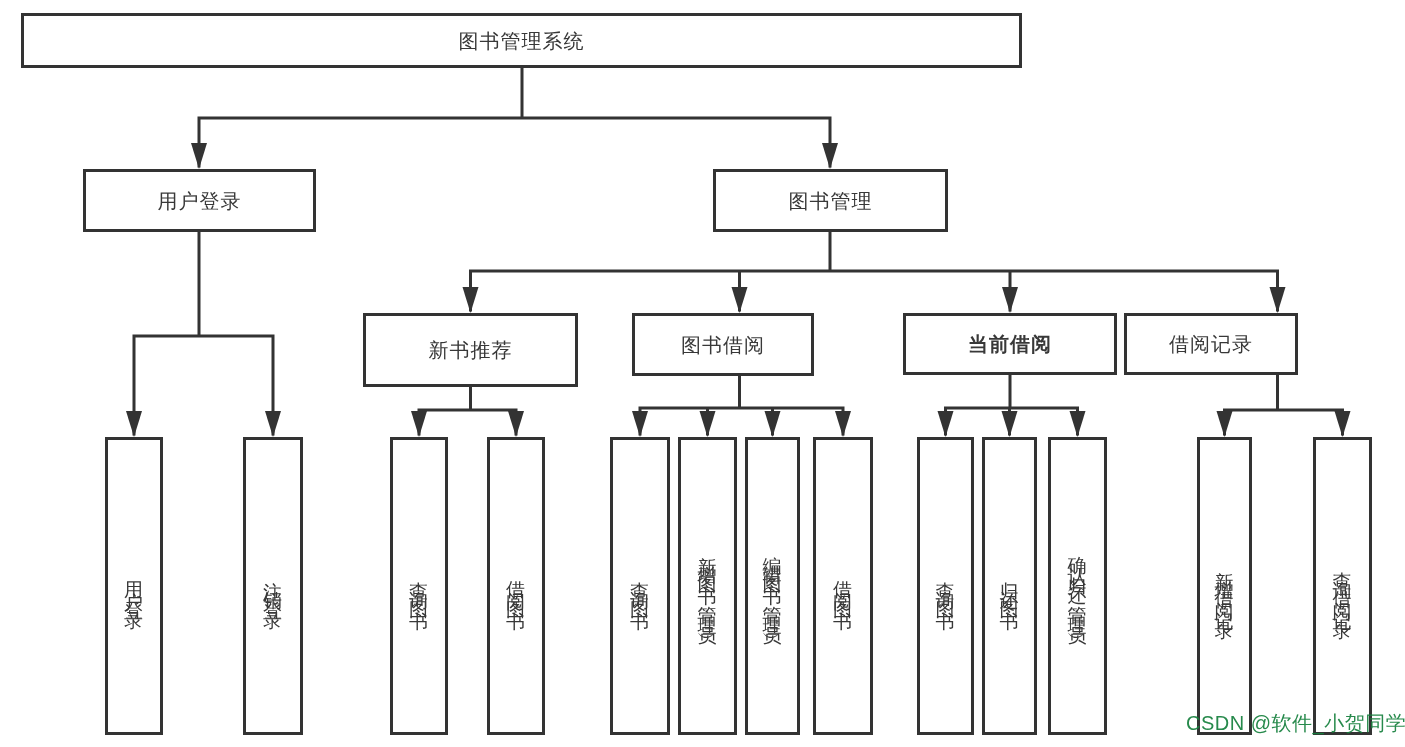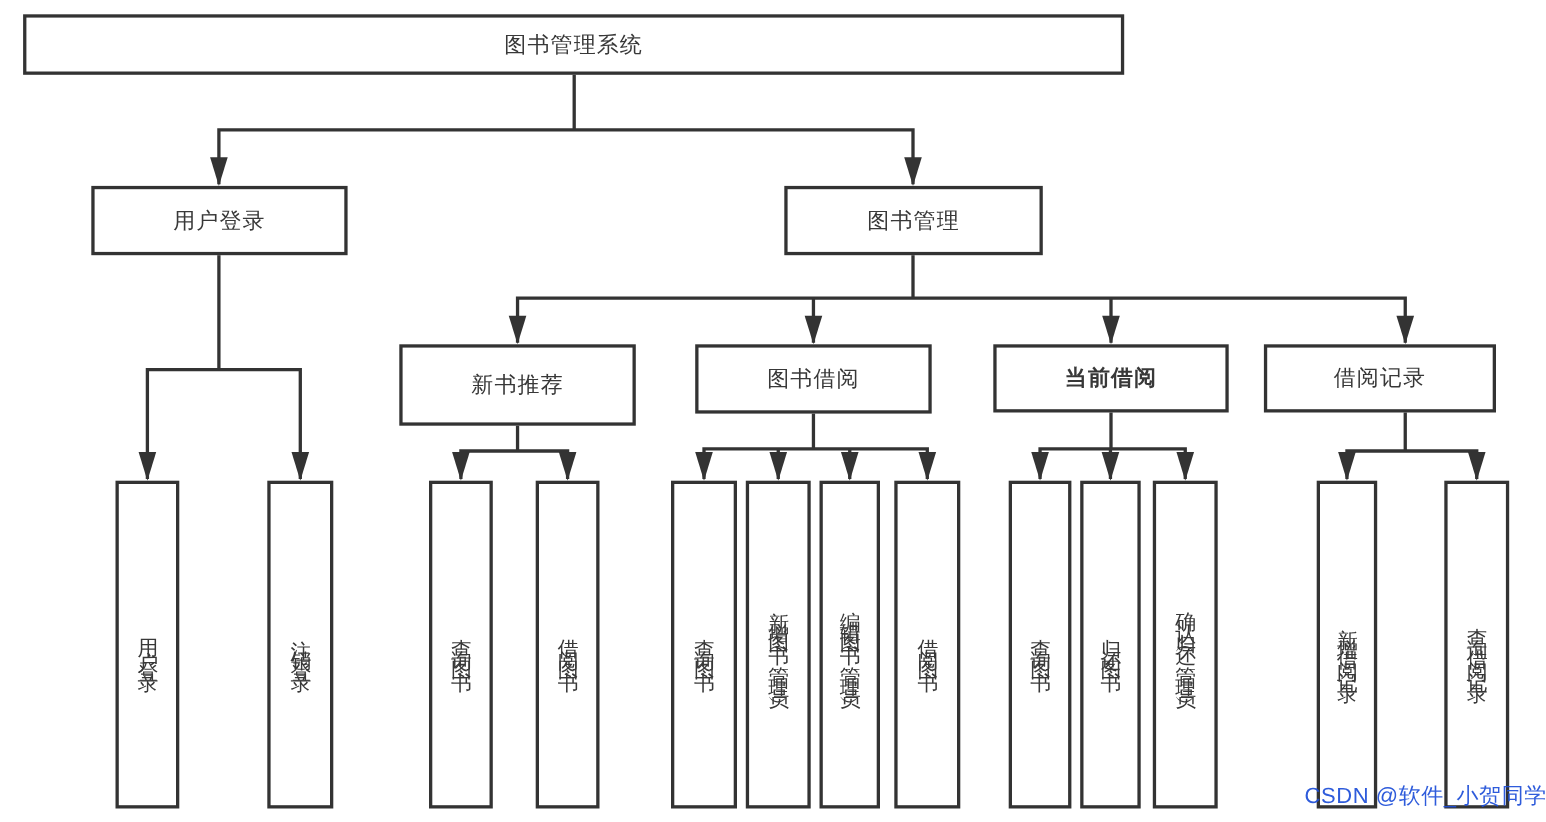--- a/index.html
+++ b/index.html
@@ -14,21 +14,21 @@
     display:flex; align-items:center; justify-content:center;
     line-height:1; z-index:2;
   }
   .node .t { letter-spacing:1px; font-size:20px; white-space:nowrap; }
   .node.v .t {
     writing-mode:vertical-rl; text-orientation:mixed;
     font-size:19px; letter-spacing:10px; white-space:nowrap;
   }
   .wm {
     position:absolute; left:1186px; top:710px; z-index:5;
-    font-size:20px; letter-spacing:0.5px; color:#1d4ed8; opacity:0.92;
+    font-size:20px; letter-spacing:0.5px; color:#15803d; opacity:0.92;
     white-space:nowrap;
   }
 </style>
 </head>
 <body>
 
 <div class="canvas">
 
   <svg class="connectors" width="1405" height="747" viewBox="0 0 1405 747" xmlns="http://www.w3.org/2000/svg">
     <path fill="none" stroke="#333333" stroke-width="3" stroke-linecap="square" d="
@@ -95,27 +95,27 @@
   <div class="node" style="left:83px; top:169px; width:233px; height:63px;">
     <span class="t">用户登录</span>
   </div>
   <div class="node" style="left:713px; top:169px; width:235px; height:63px;">
     <span class="t">图书管理</span>
   </div>
 
   <div class="node" style="left:363px; top:313px; width:215px; height:74px;">
     <span class="t">新书推荐</span>
   </div>
-  <div class="node" style="left:632px; top:313px; width:215px; height:63px;text-align:right;">
+  <div class="node" style="left:632px; top:313px; width:182px; height:63px;text-align:right;">
     <span class="t">图书借阅</span>
   </div>
   <div class="node" style="left:903px; top:313px; width:214px; height:62px;font-weight:bold;">
     <span class="t">当前借阅</span>
   </div>
-  <div class="node" style="left:1149px; top:313px; width:211px; height:62px;justify-content:center;">
+  <div class="node" style="left:1124px; top:313px; width:174px; height:62px;justify-content:center;">
     <span class="t">借阅记录</span>
   </div>
 
   <div class="node v" style="left:105px; top:437px; width:58px; height:298px;">
     <span class="t">用户登录</span>
   </div>
   <div class="node v" style="left:243px; top:437px; width:60px; height:298px;">
     <span class="t">注销登录</span>
   </div>
 

